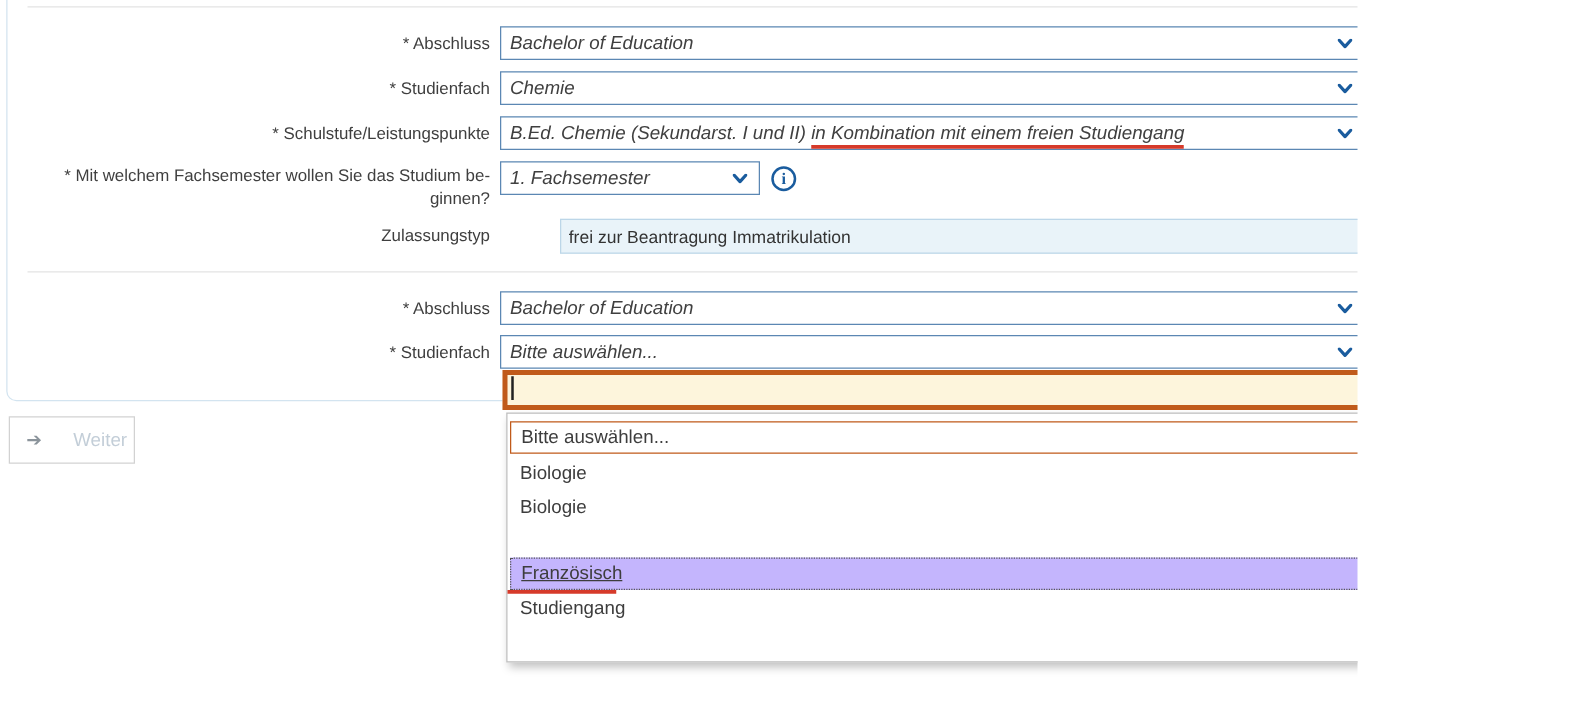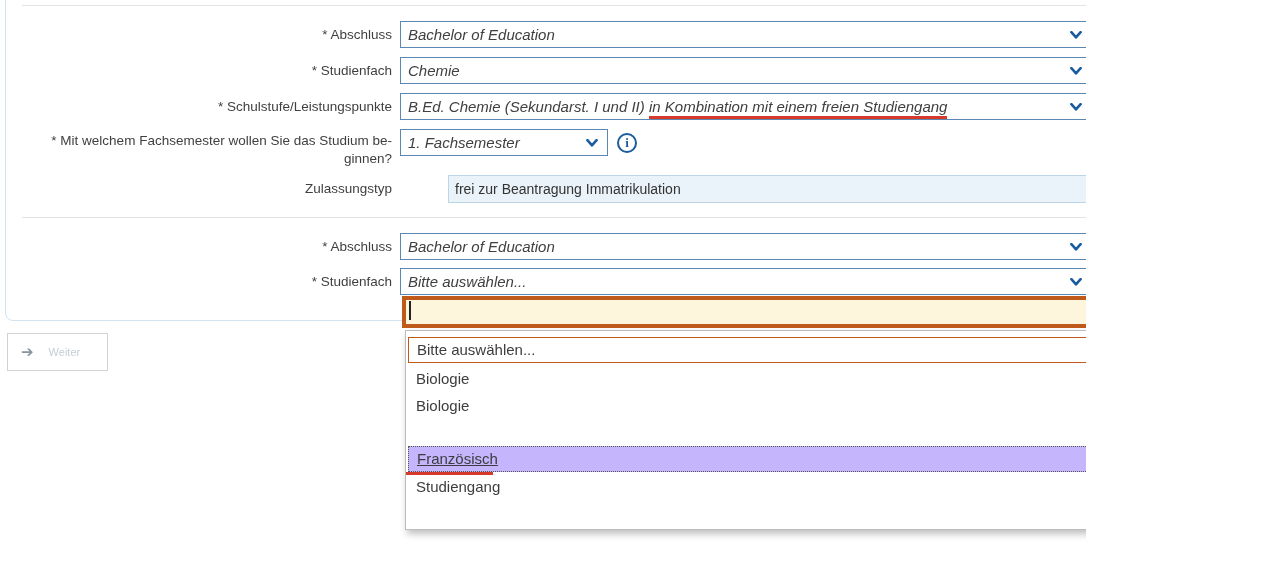--- a/index.html
+++ b/index.html
@@ -57,21 +57,21 @@
   .sb { position: absolute; right: 0; top: 0; width: 17px; height: 198px; background: #f1f1f1; }
   .sb-thumb { position: absolute; left: 1px; top: 14px; width: 15px; height: 52px; background: #c9c9c9; }
   .sb-chev { position: absolute; left: 5px; width: 7px; height: 7px; border: solid #5a5a5a; }
   .sb-chev.up   { top: 8px;    border-width: 2px 2px 0 0; transform: rotate(-45deg); }
   .sb-chev.down { bottom: 8px; border-width: 2px 2px 0 0; transform: rotate(135deg); }
 
   .btn-weiter { position: absolute; left: 7px; top: 333px; width: 101px; height: 38px;
                 background: #fff; border: 1px solid #d2d2d2; display: flex; align-items: center;
                 padding-left: 13px; cursor: default; }
   .btn-weiter .arr { color: #8b949b; font-size: 15px; font-family: "DejaVu Sans", sans-serif; }
-  .btn-weiter .lbl { margin-left: 15px; color: #c3ced8; font-size: 11px; text-align: center; }
+  .btn-weiter .lbl { margin-left: 25px; color: #c3ced8; font-size: 15px; text-align: center; }
 </style>
 </head>
 <body>
 
 <div class="screen">
   <div class="panel"></div>
   <div class="hline top"></div>
   <div class="hline mid"></div>
 
   <div class="flabel" style="top:27px">* Abschluss</div>

